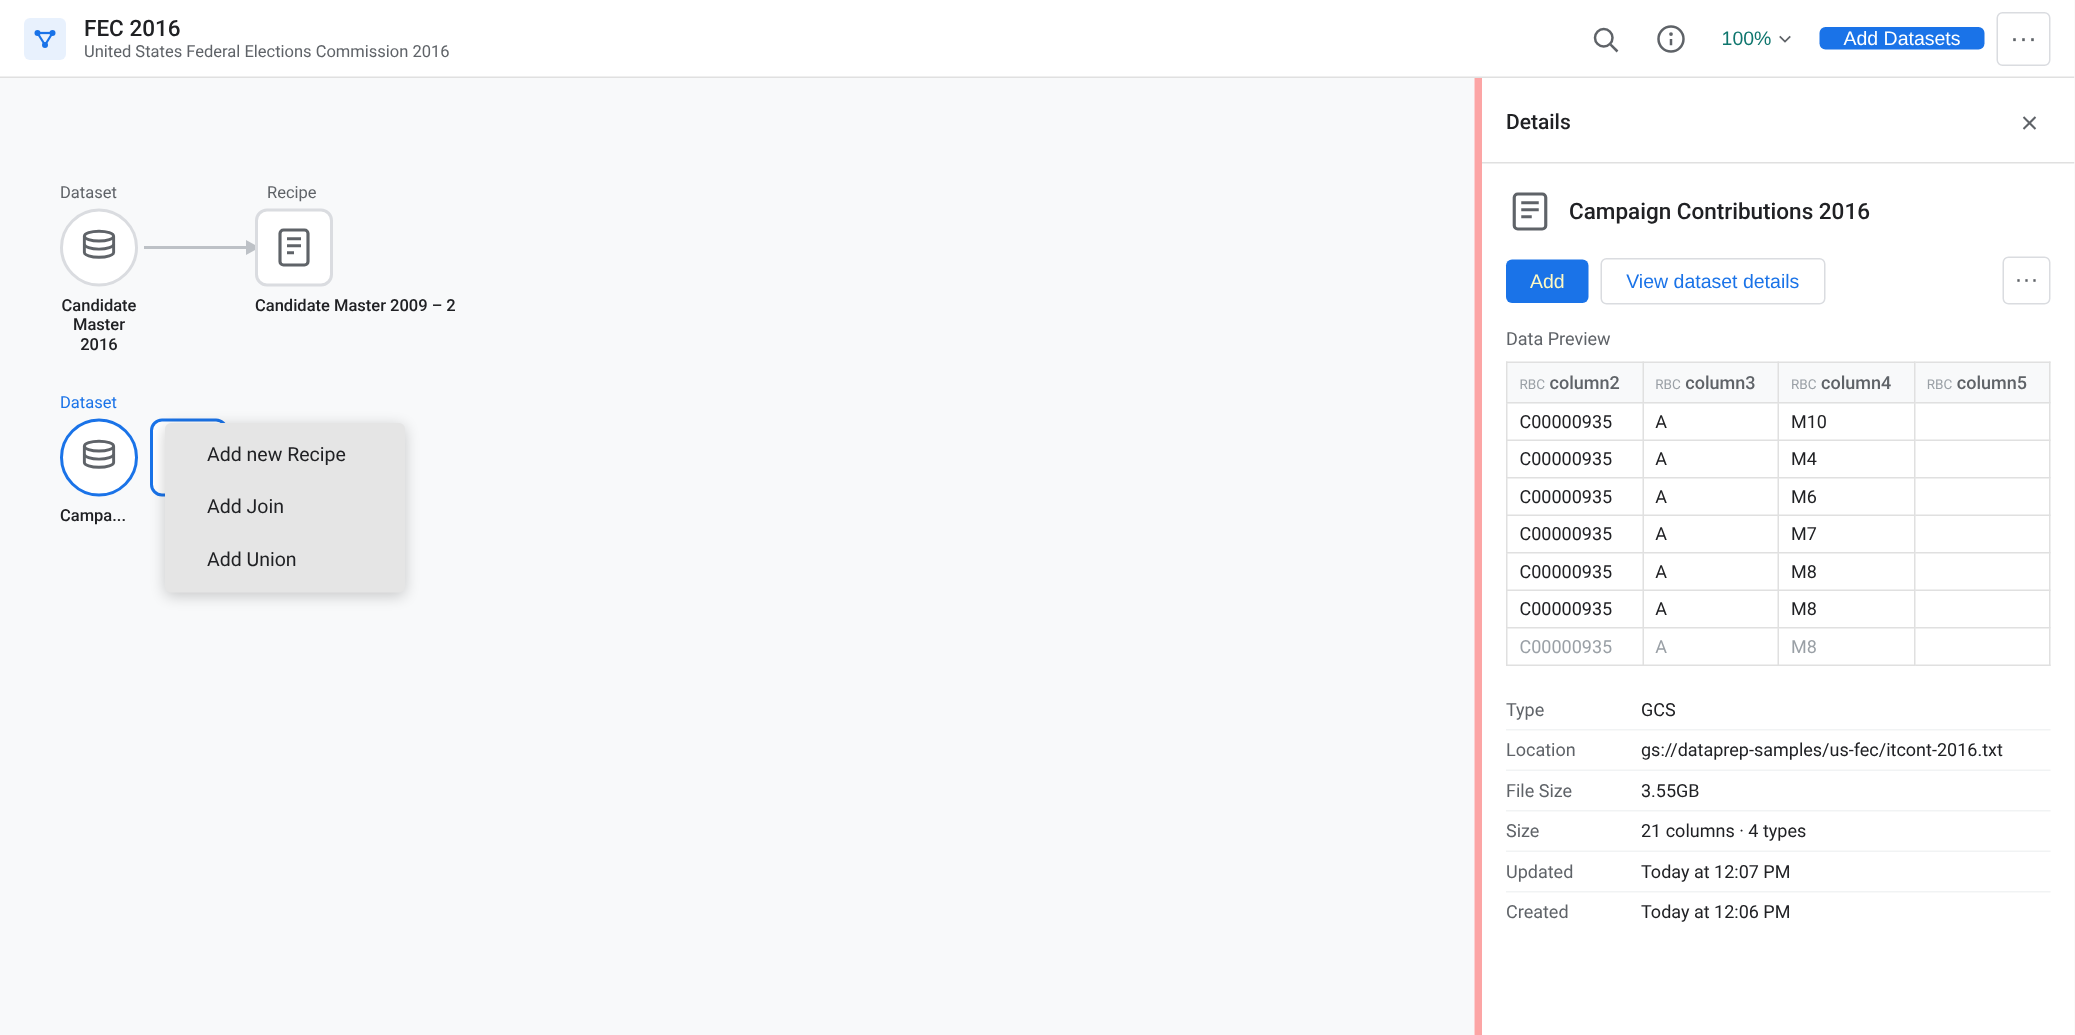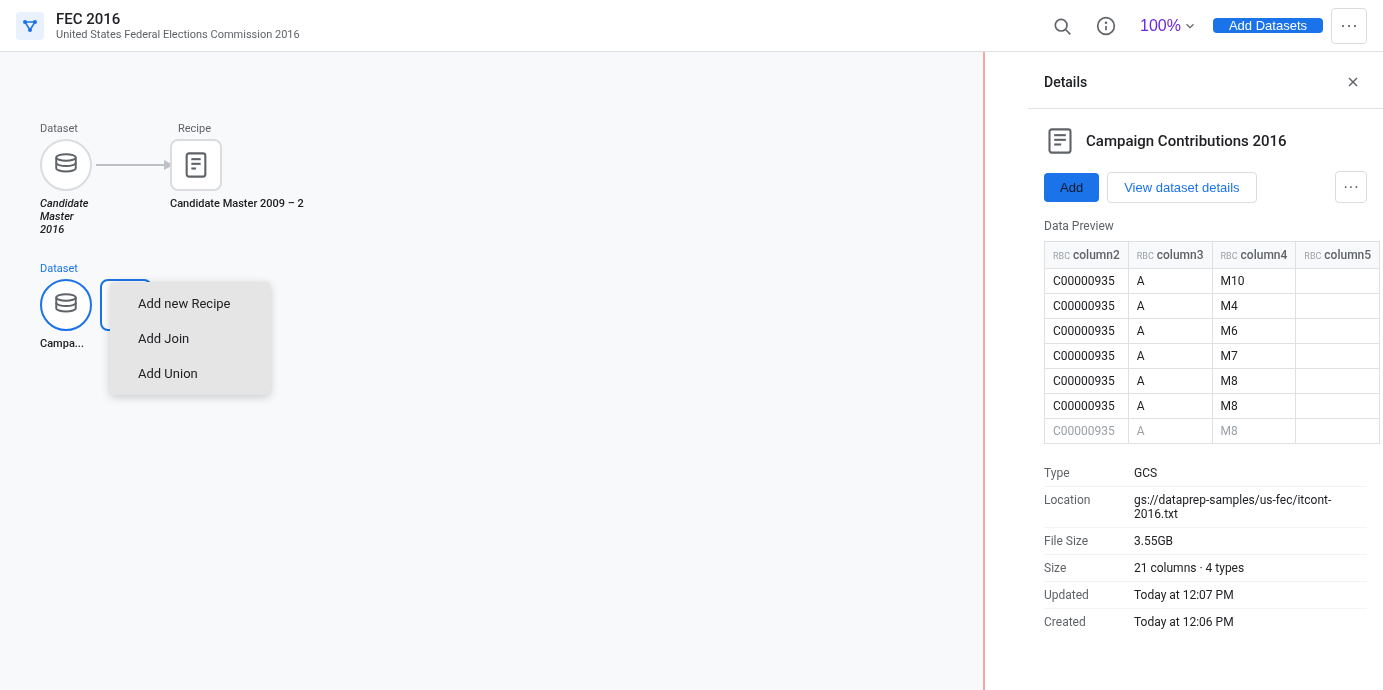--- a/index.html
+++ b/index.html
@@ -50,22 +50,22 @@
       color: #5f6368;
       font-size: 18px;
     }
     .zoom-btn {
       display: flex;
       align-items: center;
       gap: 2px;
       background: transparent;
       border: none;
       cursor: pointer;
-      color: #6d28d9;
-      font-size: 16px;
+      color: #0f766e;
+      font-size: 13px;
       padding: 4px 8px;
       border-radius: 4px;
     }
     .add-datasets-btn {
       background: #1a73e8;
       color: #fff;
       border: none;
       border-radius: 4px;
       padding: 0 16px;
       font-size: 13px;
@@ -152,25 +152,24 @@
       cursor: pointer;
       font-size: 13px;
       color: #202124;
       white-space: nowrap;
     }
 
     
     .details-panel {
       width: 400px;
       background: #fff;
-      border-left: 2px solid #fca5a5;
+      border-left: 5px solid #fca5a5;
       display: flex;
       flex-direction: column;
       position: relative;
-      padding-left: 43px;
     }
 
     .details-header {
       display: flex;
       align-items: center;
       justify-content: space-between;
       padding: 16px 16px 12px;
       border-bottom: 1px solid #e0e0e0;
     }
     .details-title {
@@ -219,21 +218,21 @@
     }
 
     .details-actions {
       display: flex;
       align-items: center;
       gap: 8px;
       margin-bottom: 16px;
     }
     .action-btn-primary {
       background: #1a73e8;
-      color: #0f172a;
+      color: #fef9c3;
       border: none;
       border-radius: 4px;
       padding: 7px 16px;
       font-size: 13px;
       font-weight: 500;
       cursor: pointer;
     }
     .action-btn-secondary {
       background: transparent;
       color: #1a73e8;
@@ -404,21 +403,21 @@
           <svg width="28" height="28" viewBox="0 0 24 24" fill="none" stroke="#5f6368" stroke-width="1.8">
             <rect x="4" y="2" width="16" height="20" rx="2"></rect>
             <line x1="8" y1="7" x2="16" y2="7"></line>
             <line x1="8" y1="11" x2="16" y2="11"></line>
             <line x1="8" y1="15" x2="12" y2="15"></line>
           </svg>
         </div>
       </div>
 
       <div style="display:flex; align-items:flex-start; gap:0; margin-top:6px;">
-        <div style="width:52px; font-size:11px; font-weight:500; color:#202124; text-align:left;font-style:italic;">Candidate Master 2016</div>
+        <div style="width:52px; font-size:11px; font-weight:500; color:#202124; text-align:center;">Candidate Master 2016</div>
         <div style="width:78px;"></div>
         <div style="width:140px; font-size:11px; font-weight:500; color:#202124;">Candidate Master 2009 – 2</div>
       </div>
     </div>
 
     <div style="position:absolute; top:210px; left:40px;">
       <div style="display:flex; gap:0; align-items:flex-end; margin-bottom:4px;">
         <div style="width:52px;">
           <div style="font-size:11px;color:#1a73e8;">Dataset</div>
         </div>

